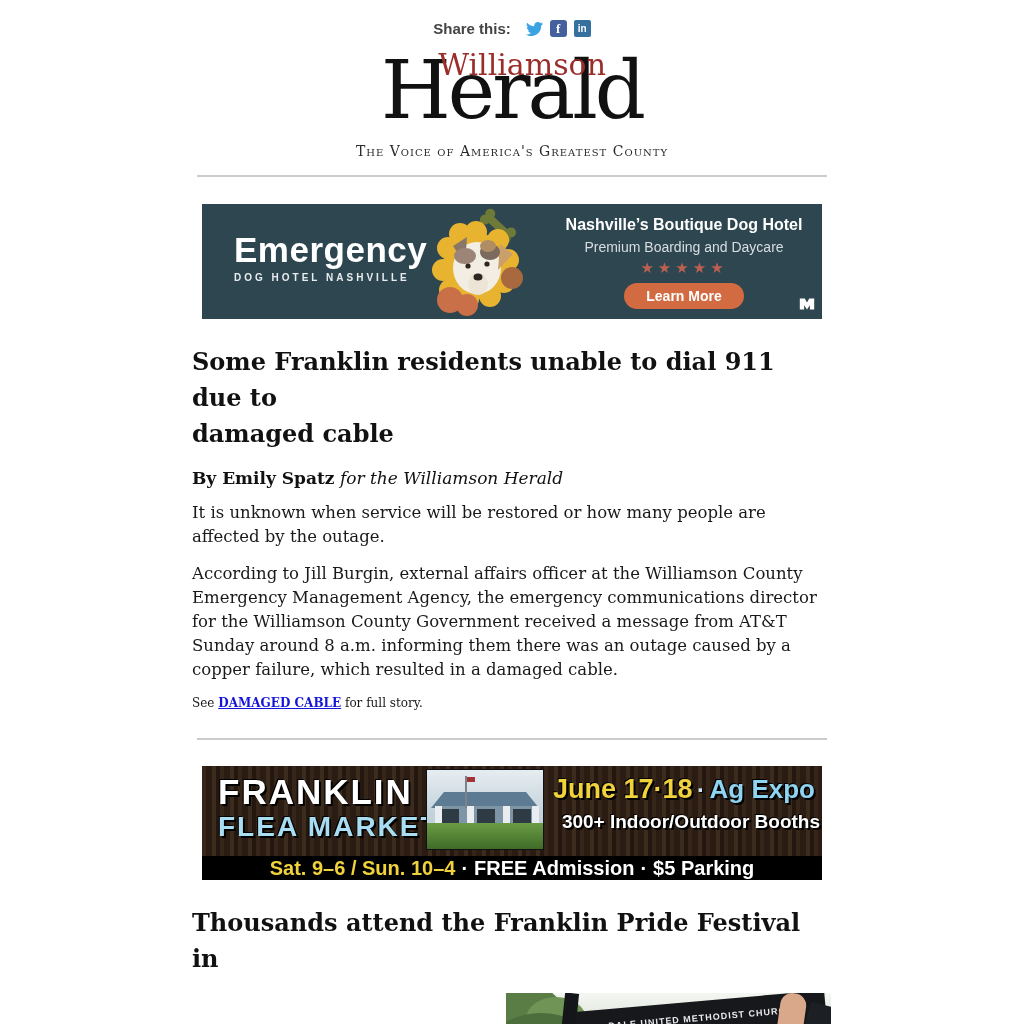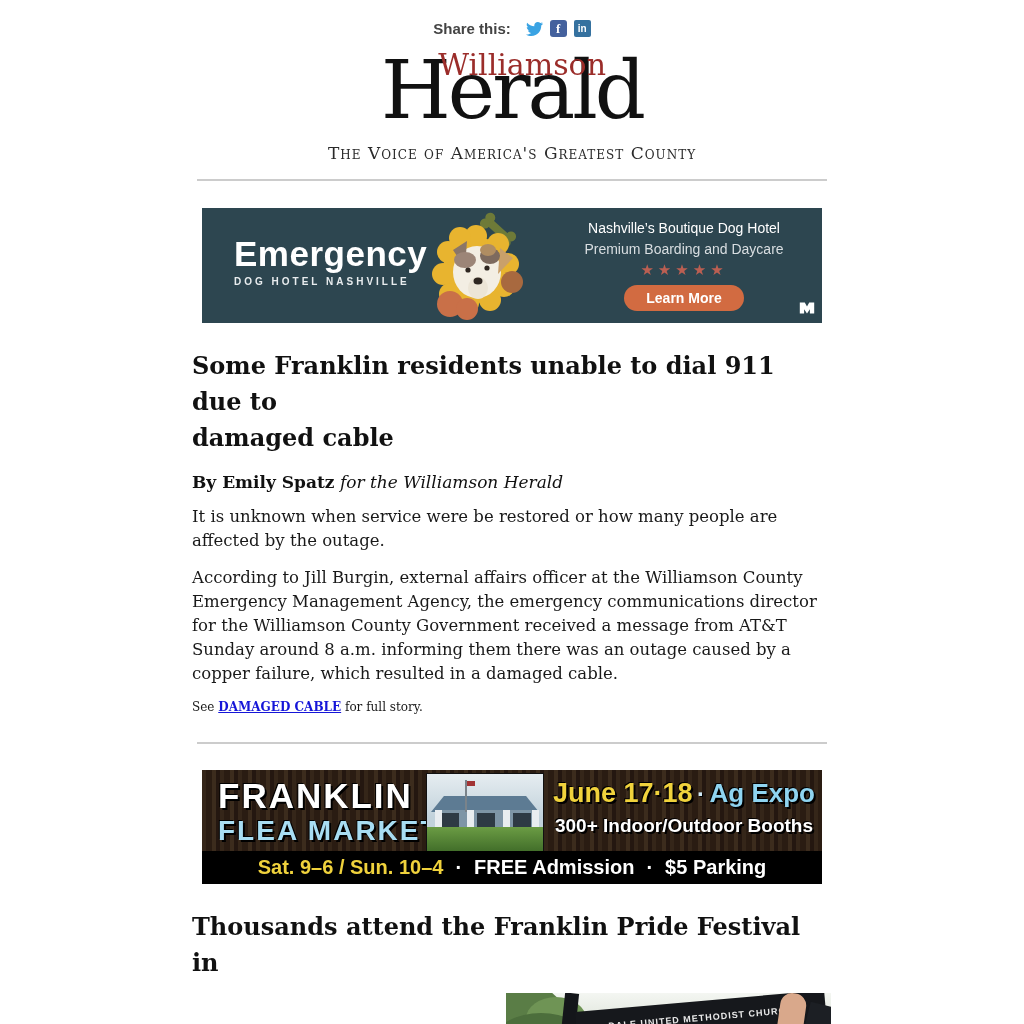--- a/index.html
+++ b/index.html
@@ -17,33 +17,33 @@
              font-family:"Liberation Serif", serif; line-height:17px; text-align:center; }
   .li-icon { background:#35719f; border-radius:2px; color:#fff; font-weight:bold; font-size:10px;
              letter-spacing:0; text-align:center; line-height:17px; }
 
   
   .masthead { margin-top:8px; text-align:center; position:relative; }
   .logo-block { position:relative; height:96px; }
   .logo-main { font-size:80px; line-height:92px; letter-spacing:-3px; color:#111; font-weight:normal; }
   .logo-overlay { position:absolute; top:2px; left:50%; transform:translateX(-44%); font-size:30px;
                   color:#9b2d2a; letter-spacing:0; z-index:2; background:transparent; }
-  .tagline { margin-top:2px; font-variant:small-caps; font-size:17px; letter-spacing:1px; color:#2a2a2a; }
+  .tagline { margin-top:2px; font-variant:small-caps; font-size:14px; letter-spacing:1px; color:#2a2a2a; }
 
   .divider { width:630px; height:2px; background:#ccc; margin:16px auto 0; }
 
   
   .ad1 { width:620px; height:115px; margin:27px auto 0; background:#2d4650; position:relative; cursor:pointer; }
   .yd-brand { position:absolute; left:32px; top:26px; color:#fff; font-family:"Liberation Sans", sans-serif; }
   .yd-name { font-size:35px; font-weight:bold; letter-spacing:.5px; }
   .yd-sub { font-size:10px; letter-spacing:3px; font-weight:bold; margin-top:2px; color:#e8ecee; }
   .yd-art { position:absolute; left:218px; top:0; }
   .yd-promo { position:absolute; left:344px; top:12px; width:276px; text-align:center;
               font-family:"Liberation Sans", sans-serif; color:#fff; }
-  .yd-head { font-size:14px; font-weight:normal; }
+  .yd-head { font-size:16px; font-weight:bold; }
   .yd-subhead { font-size:14px; color:#d9dee1; margin-top:5px; }
   .yd-stars { font-size:15px; letter-spacing:4px; color:#bb5f52; margin-top:4px; }
   .yd-cta { display:inline-block; margin-top:6px; background:#d26b41; color:#fff; font-size:14px; font-weight:bold;
             border:none; border-radius:14px; padding:5px 22px; cursor:pointer; font-family:"Liberation Sans", sans-serif; }
   .yd-corner { position:absolute; right:7px; bottom:5px; }
 
   
   .headline { margin-top:25px; font-size:24px; font-weight:bold; color:#111; line-height:36px; }
   .byline { margin-top:16px; font-size:17px; color:#111; }
   .byline b { font-weight:bold; }
@@ -67,23 +67,23 @@
   .fm-bldg { position:absolute; left:8px; top:36px; width:100px; height:22px; background:#7e95a6; }
   .fm-col { position:absolute; top:36px; width:7px; height:22px; background:#e9edf0; }
   .fm-open { position:absolute; top:39px; width:18px; height:19px; background:#2e3a44; }
   .fm-grass { position:absolute; left:0; bottom:0; width:100%; height:26px; background:linear-gradient(#6b9c44,#3f6b28); }
   .fm-pole { position:absolute; left:38px; top:6px; width:2px; height:32px; background:#7a838a; }
   .fm-flag { position:absolute; left:40px; top:7px; width:8px; height:5px; background:#a23434; }
   .fm-right { position:absolute; left:346px; top:10px; width:272px; text-align:center; line-height:1; }
   .fm-date { font-size:27px; font-weight:bold; color:#f0d23c; text-shadow:2px 2px 0 #000,-1px -1px 0 #000; }
   .fm-dot { font-size:24px; font-weight:bold; color:#cfe8f5; text-shadow:1px 1px 0 #000; }
   .fm-venue { font-size:26px; font-weight:bold; color:#8fd4f0; text-shadow:2px 2px 0 #000,-1px -1px 0 #000; }
-  .fm-booths { margin-top:9px; font-size:19px; font-weight:bold; color:#fff; text-shadow:2px 2px 0 #000,-1px -1px 0 #000; }
-  .fm-bar { position:absolute; left:0; bottom:0; width:100%; height:33px; background:#000; display:flex;
-            align-items:center; justify-content:center; gap:12px; font-weight:bold; font-size:20px; }
+  .fm-booths { margin-top:9px; font-size:19px; font-weight:bold; color:#fff; text-shadow:2px 2px 0 #000,-1px -1px 0 #000;text-align:right; }
+  .fm-bar { position:absolute; left:0; bottom:0; width:100%; height:24px; background:#000; display:flex;
+            align-items:center; justify-content:center; gap:6px; font-weight:bold; font-size:20px; }
   .fm-sched { color:#f0d23c; }
   .fm-bar .w { color:#fff; }
 
   
   .pride-photo { position:absolute; left:506px; top:993px; width:325px; height:140px; overflow:hidden;
                  background:linear-gradient(#f4f6f2,#cdd8c8 40%,#9db78c); }
   .tree { position:absolute; border-radius:50%; }
   .pp-pole { position:absolute; left:56px; top:0; width:14px; height:60px; background:#14161a; transform:rotate(6deg); }
   .canopy { position:absolute; left:70px; top:8px; width:250px; height:34px; background:#16181c; transform:rotate(-5deg);
             display:flex; align-items:center; justify-content:center; }
@@ -177,21 +177,21 @@
   </div>
 
   <div class="headline">
     <span style="display:block">Some Franklin residents unable to dial 911 due to</span>
     <span style="display:block">damaged cable</span>
   </div>
   <div class="byline">
     <b>By Emily Spatz</b>
     <i>for the Williamson Herald</i>
   </div>
-  <p class="para">It is unknown when service were be restored or how many people are affected by the outage.</p>
+  <p class="para">It is unknown when service will be restored or how many people are affected by the outage.</p>
   <p class="para">According to Jill Burgin, external affairs officer at the Williamson County Emergency Management Agency, the emergency communications director for the Williamson County Government received a message from AT&amp;T Sunday around 8 a.m. informing them there was an outage caused by a copper failure, which resulted in a damaged cable.</p>
   <p class="see-line"><span>See </span><a class="story-link">DAMAGED CABLE</a><span> for full story.</span></p>
 
   <div class="divider" style="margin-top:28px"></div>
 
   <div class="ad2">
     <div class="fm-title">
       <div class="fm-t1">FRANKLIN</div>
       <div class="fm-t2">FLEA MARKET</div>
     </div>

